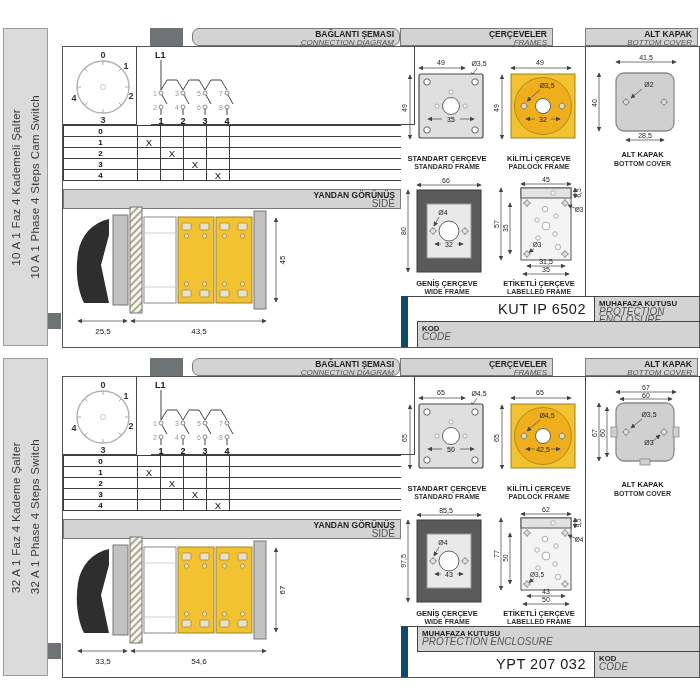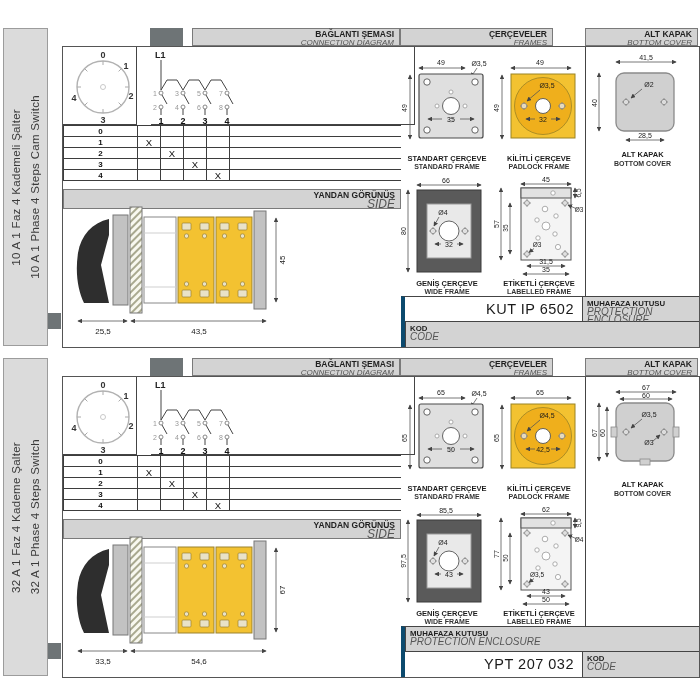--- a/index.html
+++ b/index.html
@@ -18,21 +18,21 @@
     white-space:nowrap;letter-spacing:.3px;}
 
   .tab-top{position:absolute;left:150px;top:0;width:33px;height:18px;background:var(--c-tab_gray,#6e7476);}
   .tab-side{position:absolute;left:48px;top:285px;width:13px;height:16px;background:var(--c-tab_gray,#6e7476);}
 
   
   .hdr{position:absolute;top:0;height:18px;background:var(--c-header_bg,#d3d3d3);
     border:1px solid #7a7a7a;box-sizing:border-box;text-align:right;padding:1px 5px 0 0;}
   .hdr .t{display:block;font-weight:bold;font-size:8.5px;line-height:8.5px;color:#1f1f1f;}
   .hdr .e{display:block;font-style:italic;font-size:8px;line-height:8px;color:#555;}
-  .hdr-conn{left:192px;width:208px;}
+  .hdr-conn{left:192px;width:208px;border-radius:7px;}
   .hdr-frames{left:400px;width:153px;}
   .hdr-cover{left:585px;width:113px;}
 
   
   .sbody{position:absolute;left:62px;top:18px;width:636px;height:300px;
     border:1px solid #555;box-sizing:content-box;background:#fff;}
   .dial-box{position:absolute;left:0;top:0;width:74px;height:78px;
     border-right:1px solid #444;border-bottom:1px solid #444;box-sizing:border-box;}
   .schem-box{position:absolute;left:88px;top:0;width:264px;height:78px;
     border-right:1px solid #444;border-bottom:1px solid #444;box-sizing:border-box;}
@@ -42,35 +42,35 @@
   .pos-table td{border:1px solid #3d3d3d;padding:0;text-align:center;height:10px;
     font-size:8px;line-height:9px;color:#111;}
   td.pl{width:73px;font-weight:bold;}
   td.pm{width:22px;font-size:9.5px;font-weight:normal;}
   td.pr{border-right:none;}
 
   .side-hdr{position:absolute;left:0;top:142px;width:338px;height:20px;
     background:var(--c-header_bg,#d3d3d3);border:1px solid #7a7a7a;box-sizing:border-box;
     text-align:right;padding:1px 5px 0 0;}
   .side-hdr .t{display:block;font-weight:bold;font-size:8.5px;line-height:9px;color:#1f1f1f;}
-  .side-hdr .e{display:block;font-style:italic;font-size:12px;line-height:8px;color:#555;}
+  .side-hdr .e{display:block;font-size:10px;line-height:8px;color:#555;}
   .side-area{position:absolute;left:0;top:156px;width:338px;height:138px;}
 
   .frames-col{position:absolute;left:338px;top:0;width:185px;height:249px;
     border-right:1px solid #444;box-sizing:border-box;
     display:grid;grid-template-columns:1fr 1fr;grid-template-rows:124px 125px;}
   .frame-cell{display:flex;flex-direction:column;align-items:center;justify-content:flex-end;padding-top:2px;}
   .cap{text-align:center;margin-top:0;}
   .cap .t{display:block;font-weight:bold;font-size:7.5px;line-height:8.5px;color:#1c1c1c;}
   .cap .e{display:block;font-weight:bold;font-size:7px;line-height:8px;color:#333;}
 
   .cover-col{position:absolute;left:523px;top:0;width:113px;height:249px;text-align:center;padding-top:8px;box-sizing:border-box;}
 
   .codes{position:absolute;left:338px;top:249px;width:298px;height:51px;
-    border-top:1px solid #444;border-left:4px solid #0c4a6e;box-sizing:border-box;}
+    border-top:1px solid #444;border-left:7px solid #0c4a6e;box-sizing:border-box;padding-left:9px;}
   .code-row{height:25px;display:flex;border-bottom:1px solid #444;box-sizing:border-box;}
   .code-row:last-child{border-bottom:none;}
   .code-val{width:177px;text-align:right;font-size:14.5px;line-height:24px;color:#1a1a1a;
     padding-right:8px;box-sizing:border-box;letter-spacing:.5px;}
   .code-lbl{flex:1;background:var(--c-header_bg,#d3d3d3);border-left:1px solid #444;
     padding:2px 0 0 4px;box-sizing:border-box;text-align:left;}
   .code-lbl .t{display:block;font-weight:bold;font-size:7.8px;line-height:9px;color:#1f1f1f;}
   .code-lbl .e{display:block;font-style:italic;font-size:10px;line-height:8px;color:#555;}
 
   

